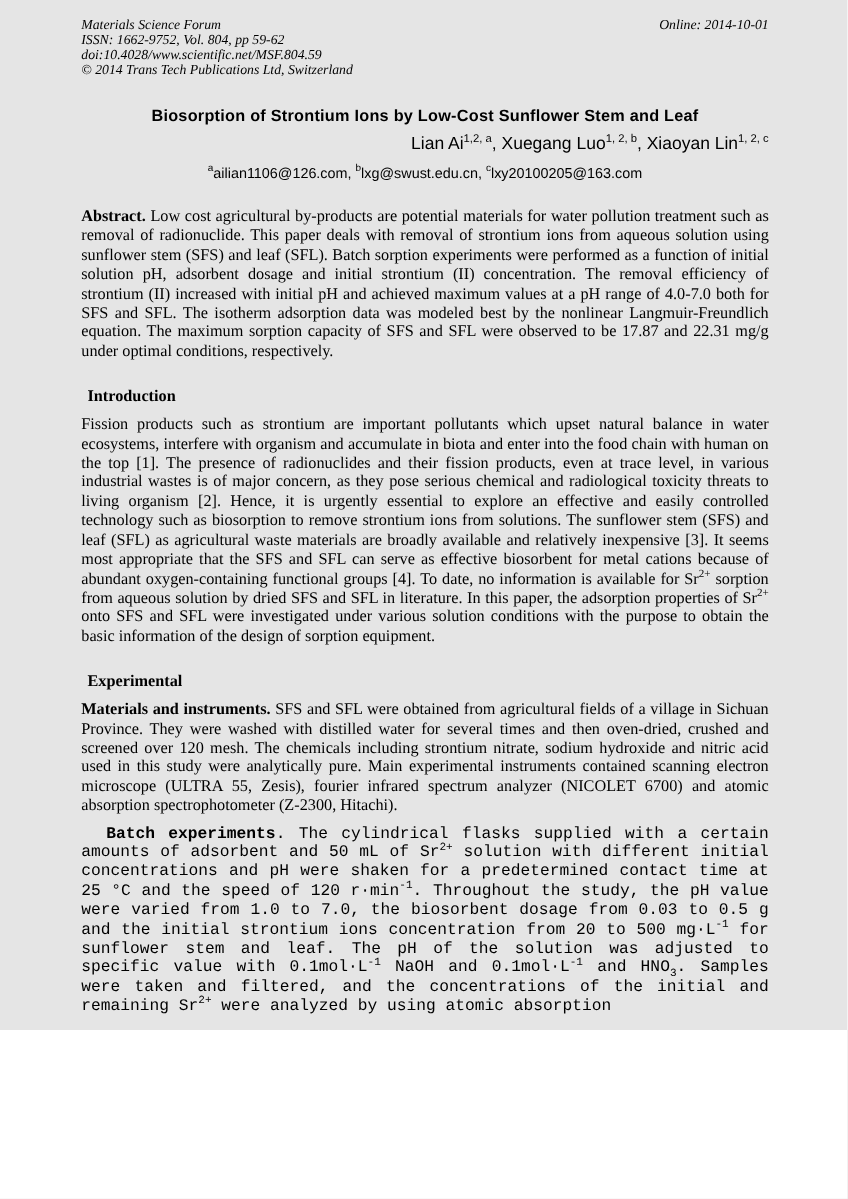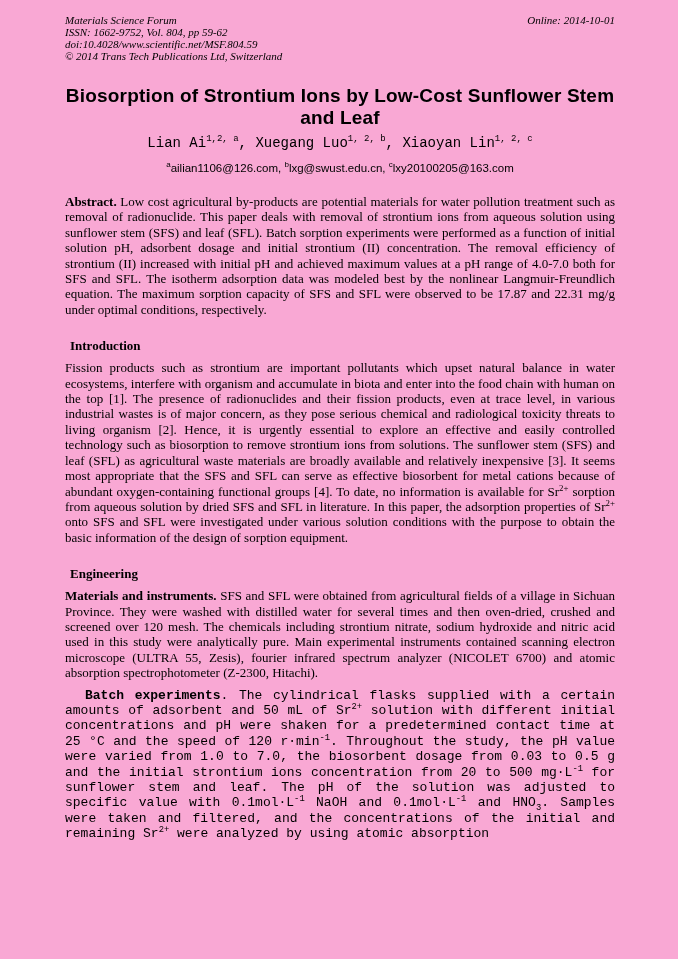--- a/index.html
+++ b/index.html
@@ -1,50 +1,50 @@
 <!DOCTYPE html>
 <html><head>
 <meta charset="utf-8">
 <style>
   html, body { margin: 0; padding: 0; background: #ffffff; }
   .page {
     position: relative;
     width: 678px;
-    height: 959px;
-    background: #f9a8d4;
+    height: 824px;
+    background: #e5e5e5;
     color: #000000;
     box-sizing: border-box;
     padding: 14px 63px 12px 65px;
     overflow: hidden;
   }
   
   .jheader {
     display: flex;
     justify-content: space-between;
     align-items: flex-start;
     font-family: "Liberation Serif", serif;
     font-style: italic;
     font-size: 11px;
     line-height: 12px;
   }
   .jheader .hleft div { white-space: nowrap; }
   .jheader .hright { white-space: nowrap; }
   
   .title {
     font-family: "Liberation Sans", sans-serif;
-    font-size: 19px;
+    font-size: 13px;
     font-weight: bold;
     text-align: center;
     margin: 23px 0 0 0;
     letter-spacing: 0.2px;
   }
   .authors {
-    font-family: Liberation Mono, monospace;
+    font-family: Liberation Sans, sans-serif;
     font-size: 14px;
-    text-align: center;
+    text-align: right;
     margin-top: 6px;
   }
   .authors sup { font-size: 9px; }
   .affil {
     font-family: "Liberation Sans", sans-serif;
     font-size: 11.5px;
     line-height: 14.5px;
     text-align: center;
     margin-top: 11px;
   }
@@ -105,17 +105,17 @@
 
 
   <div class="emails"><sup>a</sup>ailian1106@126.com, <sup>b</sup>lxg@swust.edu.cn, <sup>c</sup>lxy20100205@163.com</div>
 
 
   <p class="body abstract"><b>Abstract.</b> Low cost agricultural by-products are potential materials for water pollution treatment such as removal of radionuclide. This paper deals with removal of strontium ions from aqueous solution using sunflower stem (SFS) and leaf (SFL). Batch sorption experiments were performed as a function of initial solution pH, adsorbent dosage and initial strontium (II) concentration. The removal efficiency of strontium (II) increased with initial pH and achieved maximum values at a pH range of 4.0-7.0 both for SFS and SFL. The isotherm adsorption data was modeled best by the nonlinear Langmuir-Freundlich equation. The maximum sorption capacity of SFS and SFL were observed to be 17.87 and 22.31 mg/g under optimal conditions, respectively.</p>
 
   <div class="section-heading">Introduction</div>
   <p class="body after-heading">Fission products such as strontium are important pollutants which upset natural balance in water ecosystems, interfere with organism and accumulate in biota and enter into the food chain with human on the top [1]. The presence of radionuclides and their fission products, even at trace level, in various industrial wastes is of major concern, as they pose serious chemical and radiological toxicity threats to living organism [2]. Hence, it is urgently essential to explore an effective and easily controlled technology such as biosorption to remove strontium ions from solutions. The sunflower stem (SFS) and leaf (SFL) as agricultural waste materials are broadly available and relatively inexpensive [3]. It seems most appropriate that the SFS and SFL can serve as effective biosorbent for metal cations because of abundant oxygen-containing functional groups [4]. To date, no information is available for Sr<sup>2+</sup> sorption from aqueous solution by dried SFS and SFL in literature. In this paper, the adsorption properties of Sr<sup>2+</sup> onto SFS and SFL were investigated under various solution conditions with the purpose to obtain the basic information of the design of sorption equipment.</p>
 
-  <div class="section-heading">Engineering</div>
+  <div class="section-heading">Experimental</div>
   <p class="body after-heading"><b>Materials and instruments.</b> SFS and SFL were obtained from agricultural fields of a village in Sichuan Province. They were washed with distilled water for several times and then oven-dried, crushed and screened over 120 mesh. The chemicals including strontium nitrate, sodium hydroxide and nitric acid used in this study were analytically pure. Main experimental instruments contained scanning electron microscope (ULTRA 55, Zesis), fourier infrared spectrum analyzer (NICOLET 6700) and atomic absorption spectrophotometer (Z-2300, Hitachi).</p>
   <p class="body para-gap indent"><b>Batch experiments</b>. The cylindrical flasks supplied with a certain amounts of adsorbent and 50 mL of Sr<sup>2+</sup> solution with different initial concentrations and pH were shaken for a predetermined contact time at 25 °C and the speed of 120 r·min<sup>-1</sup>. Throughout the study, the pH value were varied from 1.0 to 7.0, the biosorbent dosage from 0.03 to 0.5 g and the initial strontium ions concentration from 20 to 500 mg·L<sup>-1</sup> for sunflower stem and leaf. The pH of the solution was adjusted to specific value with 0.1mol·L<sup>-1</sup> NaOH and 0.1mol·L<sup>-1</sup> and HNO<sub>3</sub>. Samples were taken and filtered, and the concentrations of the initial and remaining Sr<sup>2+</sup> were analyzed by using atomic absorption</p>
 
 </div>
 
 </body></html>

